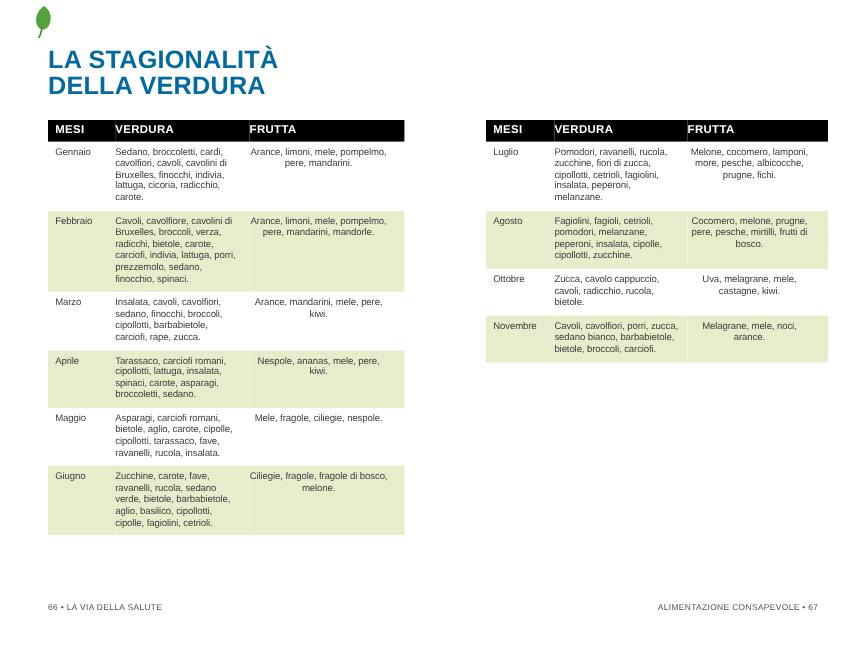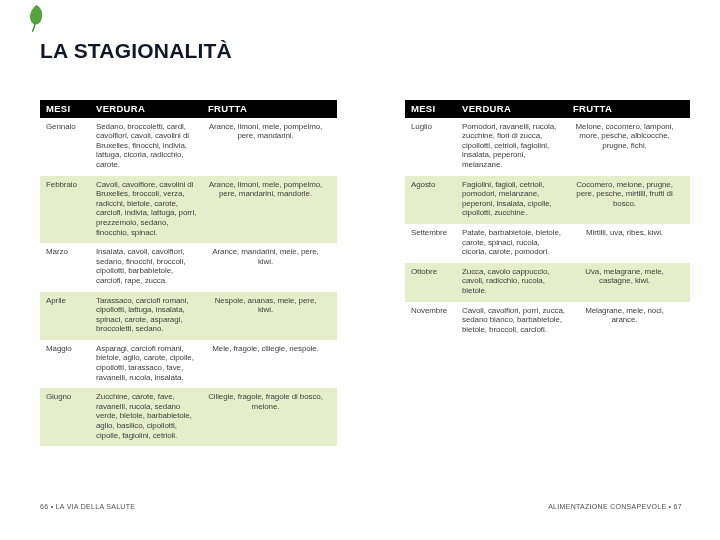--- a/index.html
+++ b/index.html
@@ -6,21 +6,21 @@
   body{
     width:720px;height:540px;position:relative;overflow:hidden;
     background:#ffffff;
     font-family:"Liberation Sans","DejaVu Sans",sans-serif;
     -webkit-font-smoothing:antialiased;
   }
   .leaf{position:absolute;left:26px;top:4px;}
   .title{
     position:absolute;left:40px;top:40px;margin:0;
     font-size:21px;line-height:21px;font-weight:bold;
-    color:#0f172a;letter-spacing:.2px;
+    color:#0369a1;letter-spacing:.2px;
   }
   table.tbl{
     position:absolute;top:100px;border-collapse:collapse;table-layout:fixed;
     font-size:8px;line-height:9.6px;letter-spacing:-0.1px;color:#3f3f3f;
   }
   .tbl-left{left:40px;width:297px;}
   .tbl-right{left:405px;width:285px;}
   .tbl th{
     background:#000000;color:#ffffff;text-align:left;
     font-size:9.5px;font-weight:bold;letter-spacing:.3px;
@@ -40,21 +40,21 @@
   .footer-right{right:38px;text-align:right;}
 </style>
 </head>
 <body>
 
 <svg class="leaf" width="19" height="28" viewBox="0 0 19 28" aria-hidden="true">
   <path d="M10.5 1 C 4.5 5.5, 2.2 12.5, 5.5 18 C 8.2 22, 13.5 21.5, 15.5 15.5 C 17.6 9, 15 3.5, 10.5 1 Z" fill="#54a33c"></path>
   <path d="M9 19 C 8.6 22, 7.8 25, 6.6 27.2" stroke="#3f8a30" stroke-width="1.4" fill="none" stroke-linecap="round"></path>
 </svg>
 
-<h1 class="title"><span>LA STAGIONALITÀ</span><br></h1>
+<h1 class="title"><span>LA STAGIONALITÀ</span><br><span>DELLA VERDURA</span></h1>
 
 <table class="tbl tbl-left">
   <colgroup>
       <col class="m">
       <col class="v">
       <col class="f">
     </colgroup>
   <thead>
     <tr>
       <th class="c1">MESI</th>
@@ -114,25 +114,20 @@
       <td class="c1">Luglio</td>
       <td class="c2">Pomodori, ravanelli, rucola, zucchine, fiori di zucca, cipollotti, cetrioli, fagiolini, insalata, peperoni, melanzane.</td>
       <td class="c3">Melone, cocomero, lamponi, more, pesche, albicocche, prugne, fichi.</td>
     </tr>
     <tr>
       <td class="c1">Agosto</td>
       <td class="c2">Fagiolini, fagioli, cetrioli, pomodori, melanzane, peperoni, insalata, cipolle, cipollotti, zucchine.</td>
       <td class="c3">Cocomero, melone, prugne, pere, pesche, mirtilli, frutti di bosco.</td>
     </tr>
     <tr>
-      <td class="c1">Settembre</td>
-      <td class="c2">Patate, barbabietole, bietole, carote, spinaci, rucola, cicoria, carote, pomodori.</td>
-      <td class="c3">Mirtilli, uva, ribes, kiwi.</td>
-    </tr>
-    <tr>
       <td class="c1">Ottobre</td>
       <td class="c2">Zucca, cavolo cappuccio, cavoli, radicchio, rucola, bietole.</td>
       <td class="c3">Uva, melagrane, mele, castagne, kiwi.</td>
     </tr>
     <tr>
       <td class="c1">Novembre</td>
       <td class="c2">Cavoli, cavolfiori, porri, zucca, sedano bianco, barbabietole, bietole, broccoli, carciofi.</td>
       <td class="c3">Melagrane, mele, noci, arance.</td>
     </tr>
   </tbody>

